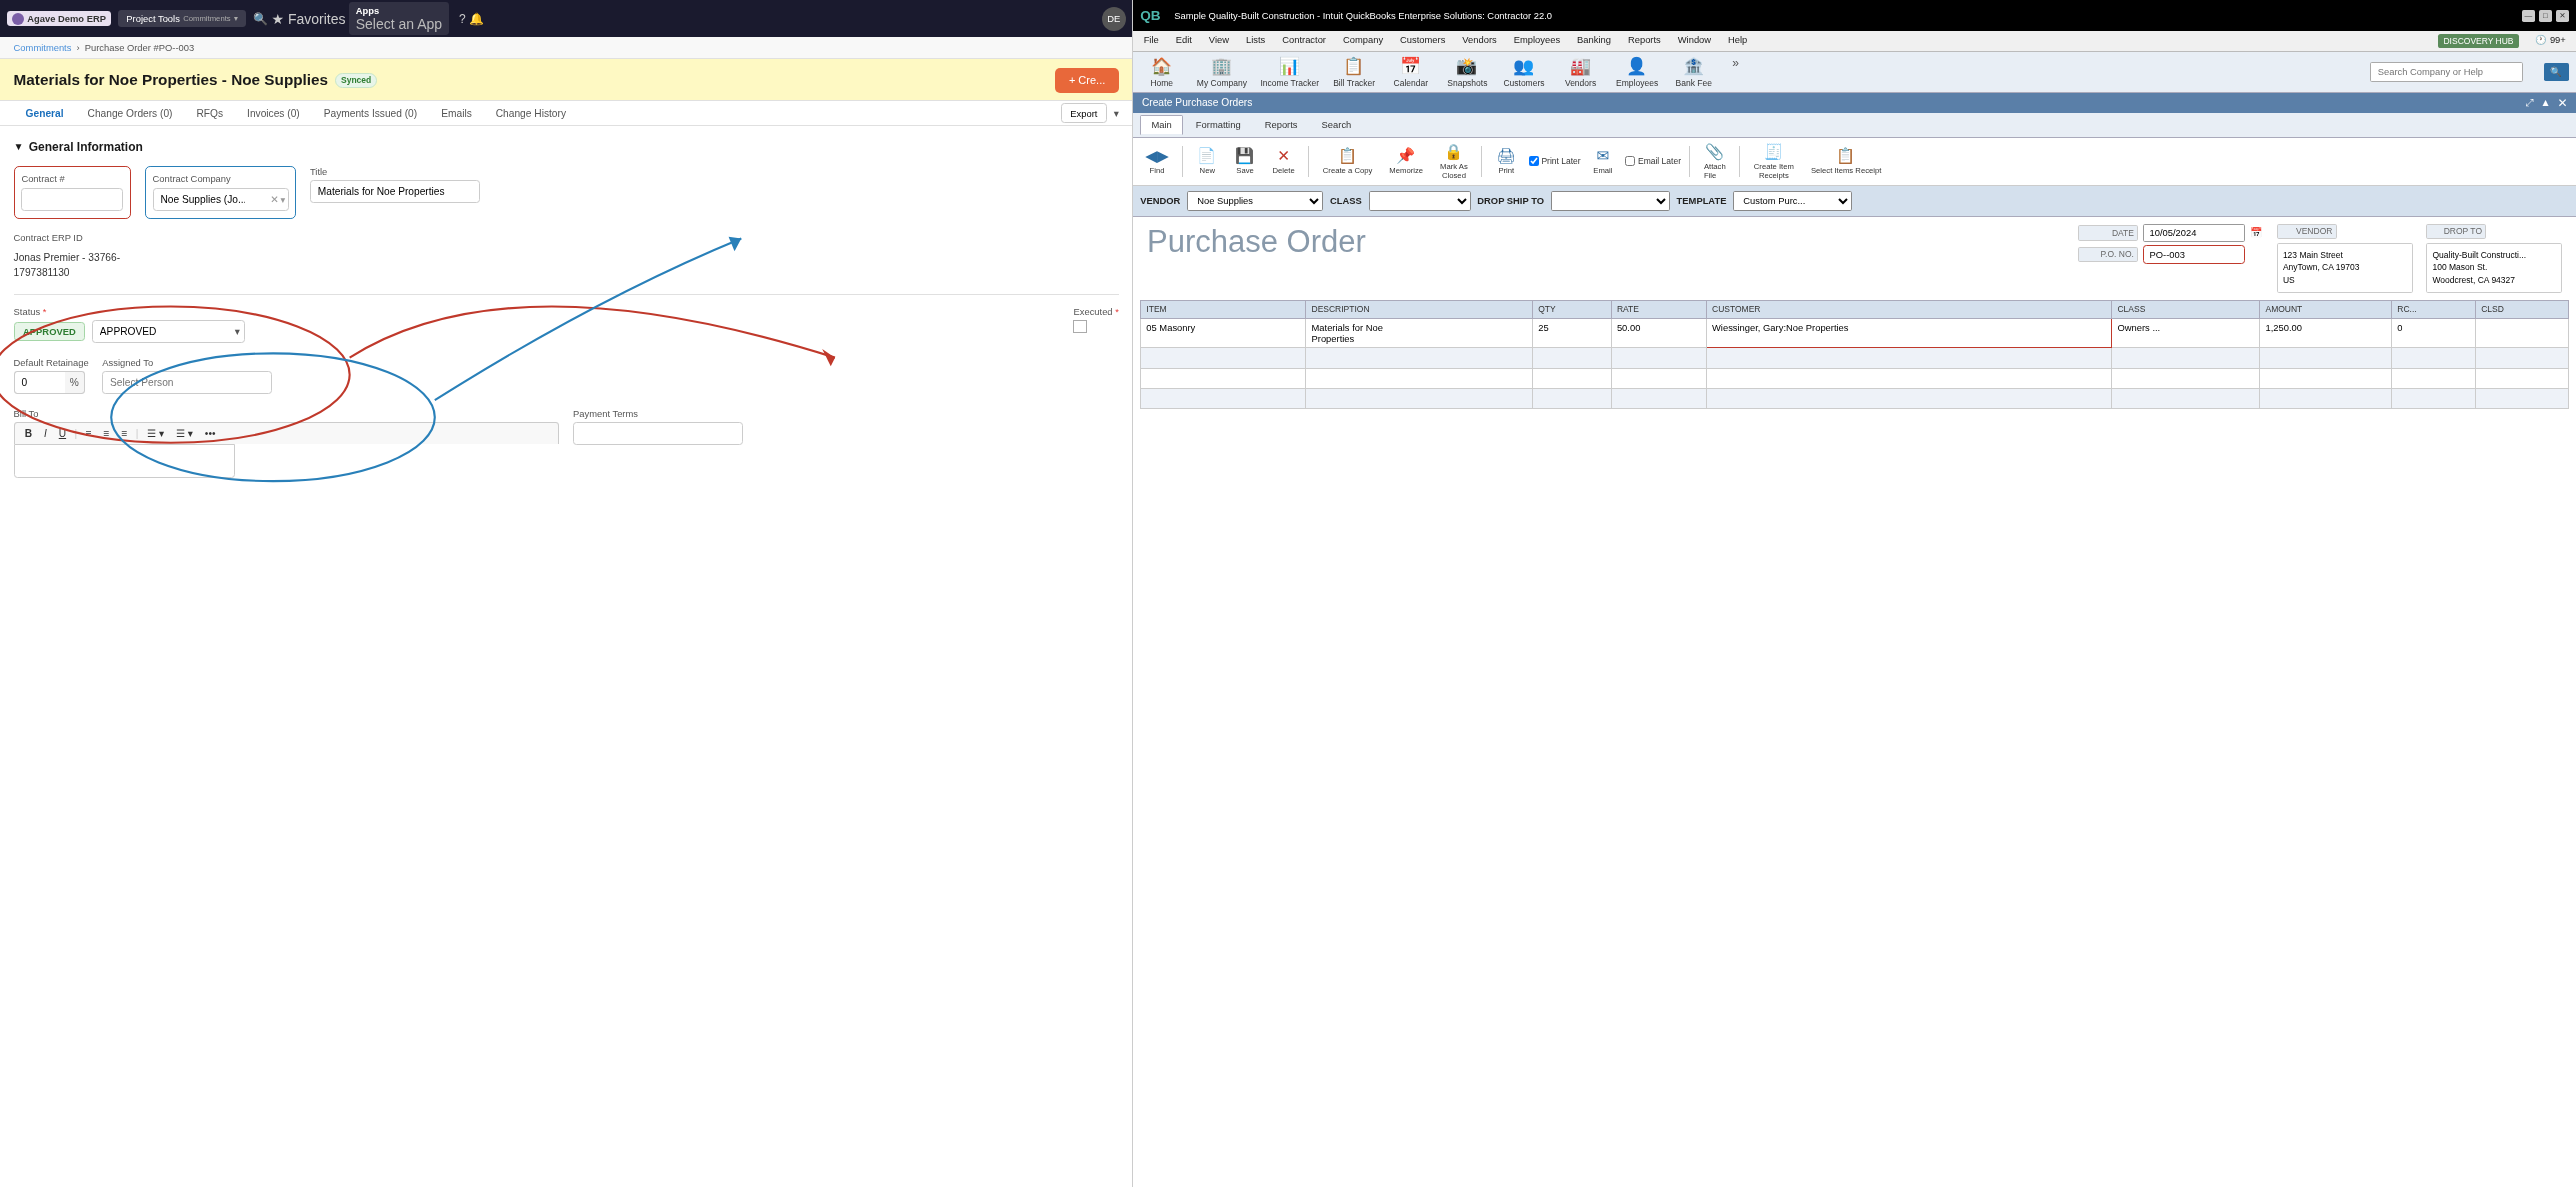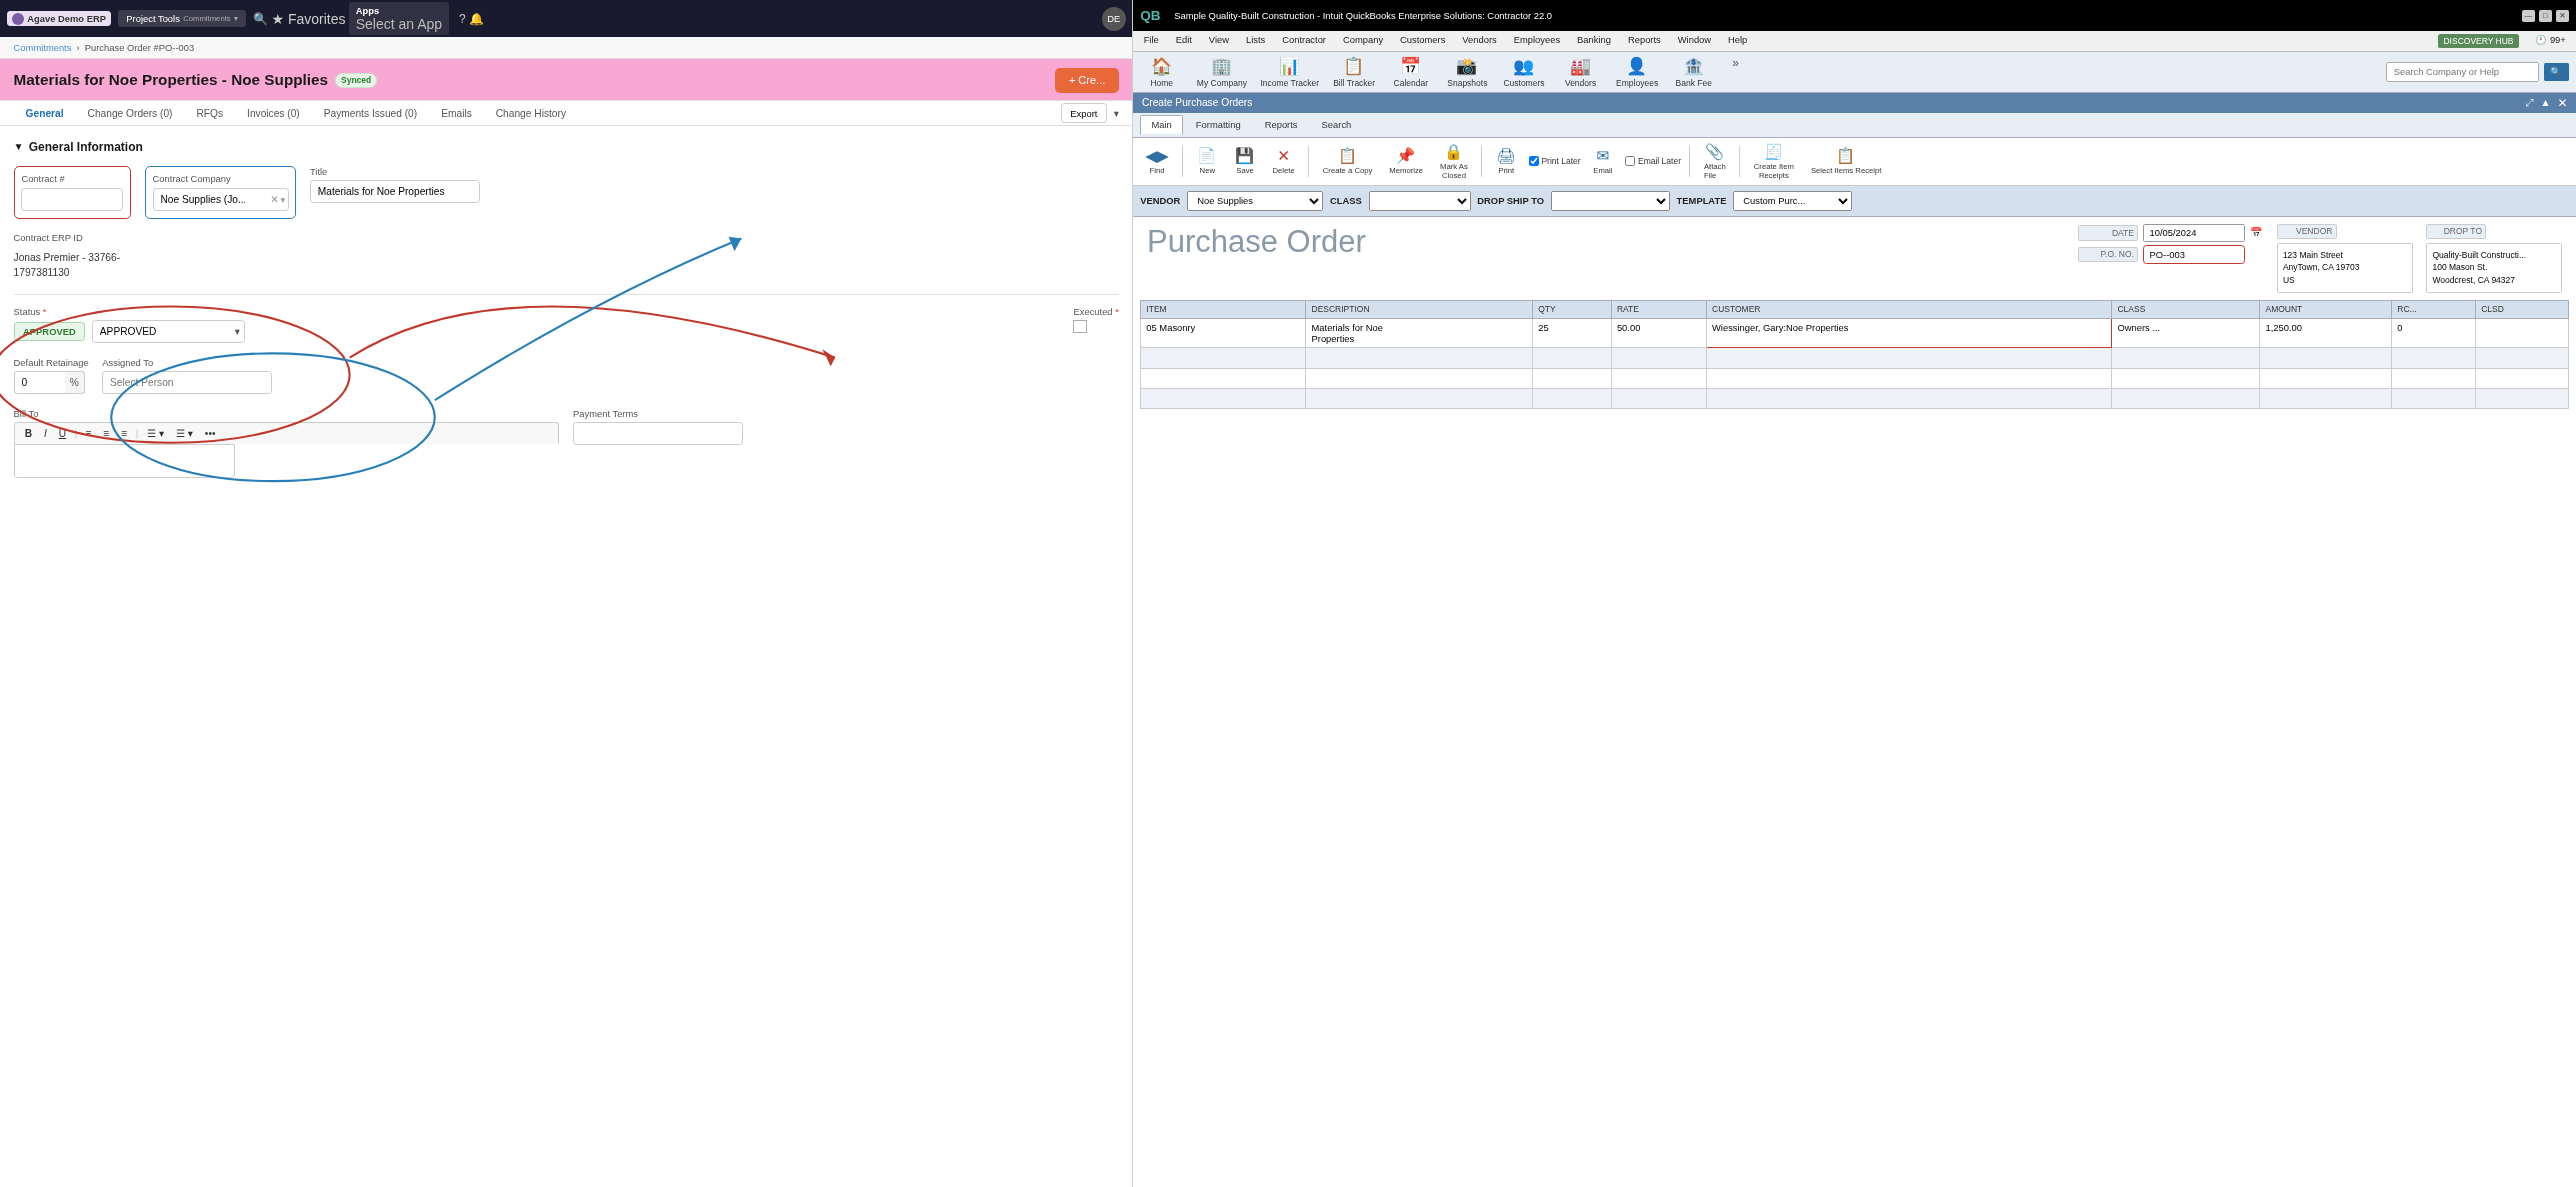--- a/index.html
+++ b/index.html
@@ -2,21 +2,21 @@
 <html style="font-size:13.6px"><head>
   <meta charset="utf-8">
   <style>
     * { box-sizing: border-box; margin: 0; padding: 0; }
     body { font-family: Arial, sans-serif; font-size: 10.2px; background: #f0f0f0; overflow: hidden; }
 
     
     .app-container { display: flex; width: 100%; height: 100vh; }
 
     
-    .left-panel { width: 44%; background: #f9a8d4; display: flex; flex-direction: column; border-right: 1.7px solid #ccc; overflow: hidden; }
+    .left-panel { width: 44%; background: #fef9c3; display: flex; flex-direction: column; border-right: 1.7px solid #ccc; overflow: hidden; }
 
     
     .left-topbar { background: #1a1a2e; color: #fff; display: flex; align-items: center; padding: 0 6.8px; height: 37px; gap: 3.4px; }
     .left-topbar .app-logo { background: #e8e0f0; border-radius: 3.4px; padding: 1.7px 5.1px; color: #333; font-size: 9.4px; font-weight: bold; margin-right: 3.4px; display: flex; align-items: center; gap: 3.4px; }
     .left-topbar .nav-item { background: rgba(255,255,255,0.15); border-radius: 3.4px; padding: 3.4px 8.5px; font-size: 9.4px; cursor: pointer; display: flex; align-items: center; gap: 3.4px; }
     .left-topbar .icons { display: flex; gap: 6.8px; margin-left: 3.4px; }
     .left-topbar .icon-btn { color: #ccc; cursor: pointer; font-size: 12px; }
     .left-topbar .apps-btn { background: rgba(255,255,255,0.1); border-radius: 3.4px; padding: 3.4px 6.8px; font-size: 9.4px; cursor: pointer; }
     .left-topbar .avatar { background: #555; border-radius: 50%; width: 24px; height: 24px; display: flex; align-items: center; justify-content: center; font-size: 9.4px; color: #fff; margin-left: auto; }
     .left-topbar .favorites-btn { color: #ccc; font-size: 14px; cursor: pointer; }
@@ -84,21 +84,21 @@
     
     .qb-menubar { background: #f0f0f0; border-bottom: 0.9px solid #bbb; padding: 1.7px 6.8px; display: flex; gap: 10.2px; }
     .qb-menubar span { font-size: 9.4px; color: #1a1a1a; cursor: pointer; padding: 1.7px 3.4px; }
 
     
     .qb-toolbar { background: #e8eef5; border-bottom: 0.9px solid #aab; padding: 3.4px 6.8px; display: flex; align-items: center; gap: 6.8px; }
     .qb-nav-area { display: flex; gap: 13.6px; }
     .qb-nav-item { display: flex; flex-direction: column; align-items: center; gap: 1.7px; cursor: pointer; min-width: 43px; }
     .qb-nav-item .qb-icon { font-size: 17px; color: #2d6ea4; }
     .qb-nav-item .qb-label { font-size: 8.5px; color: #333; }
-    .qb-search-area { margin-left: auto; display: flex; align-items: center; gap: 5px; }
+    .qb-search-area { margin-left: auto; display: flex; align-items: center; gap: 21px; }
     .qb-search-area input { border: 0.9px solid #aaa; padding: 3.4px 6.8px; font-size: 9.4px; width: 153px; border-radius: 1.7px; }
     .qb-search-btn { background: #2d6ea4; color: #fff; border: none; padding: 3.4px 6.8px; cursor: pointer; border-radius: 1.7px; font-size: 9.4px; }
 
     
     .qb-window { background: #d4e0ed; flex: 1; display: flex; flex-direction: column; overflow: hidden; position: relative; }
     .qb-window-title { background: #5a7fa8; color: #fff; padding: 3.4px 8.5px; display: flex; justify-content: space-between; align-items: center; font-size: 10.2px; }
     .qb-window-title .wt-close { cursor: pointer; color: #fff; font-size: 12px; }
 
     
     .qb-subtoolbar { background: #e8eef5; border-bottom: 0.9px solid #aab; padding: 1.7px 6.8px; display: flex; gap: 1.7px; }

